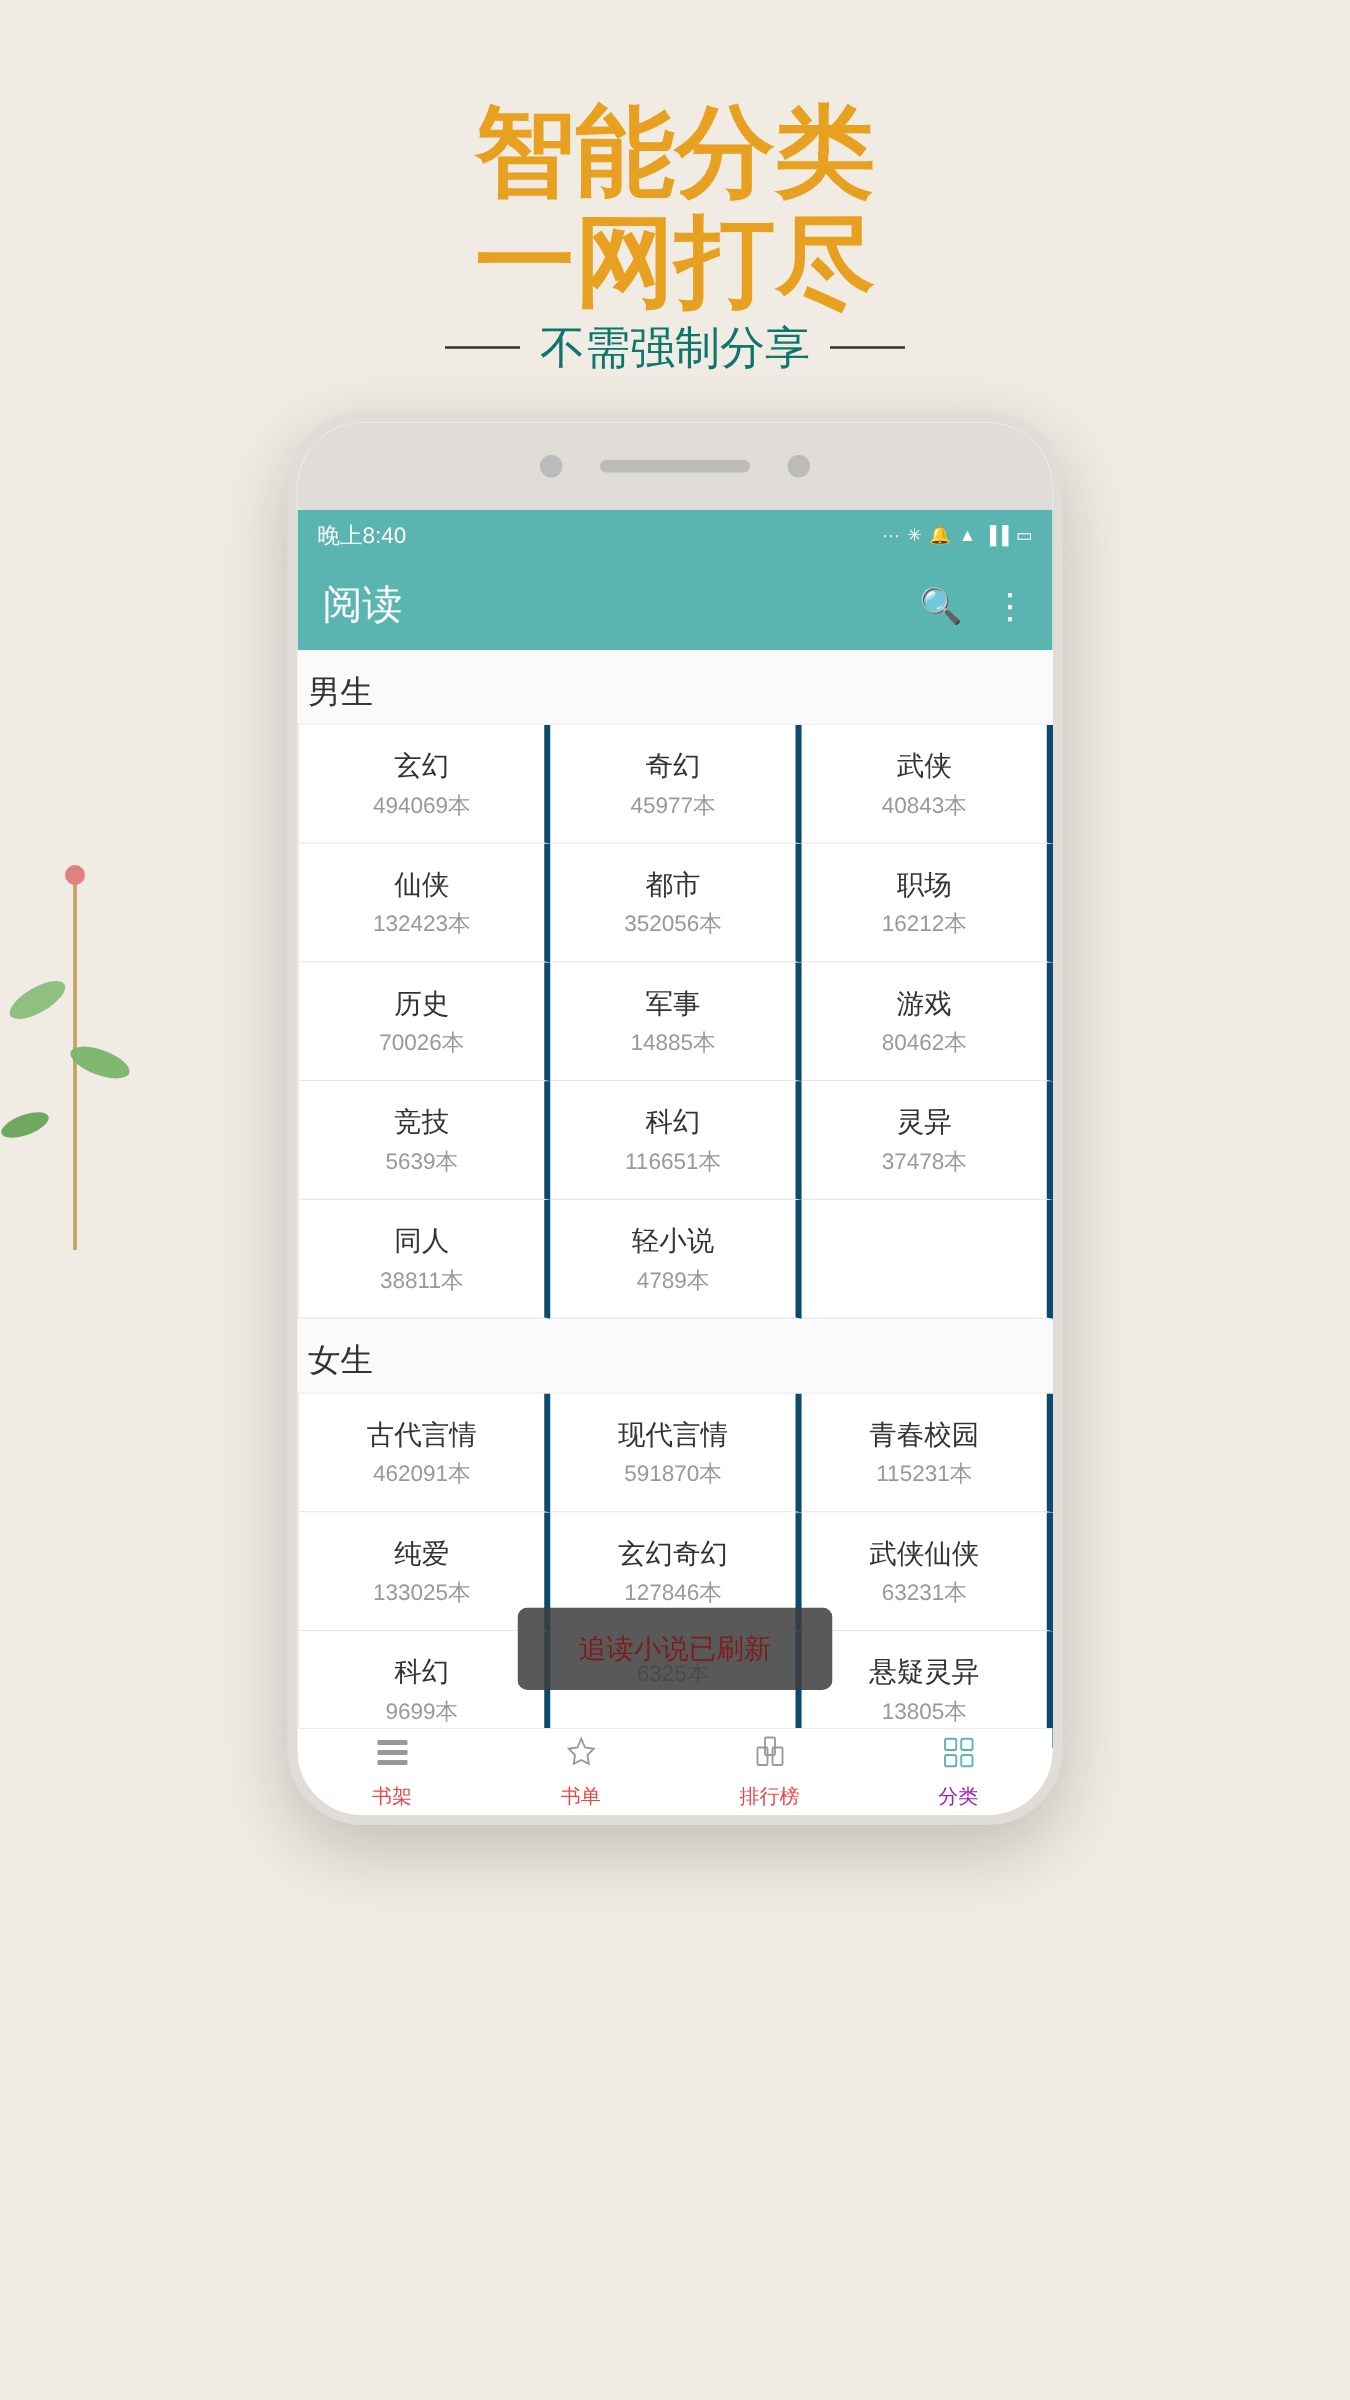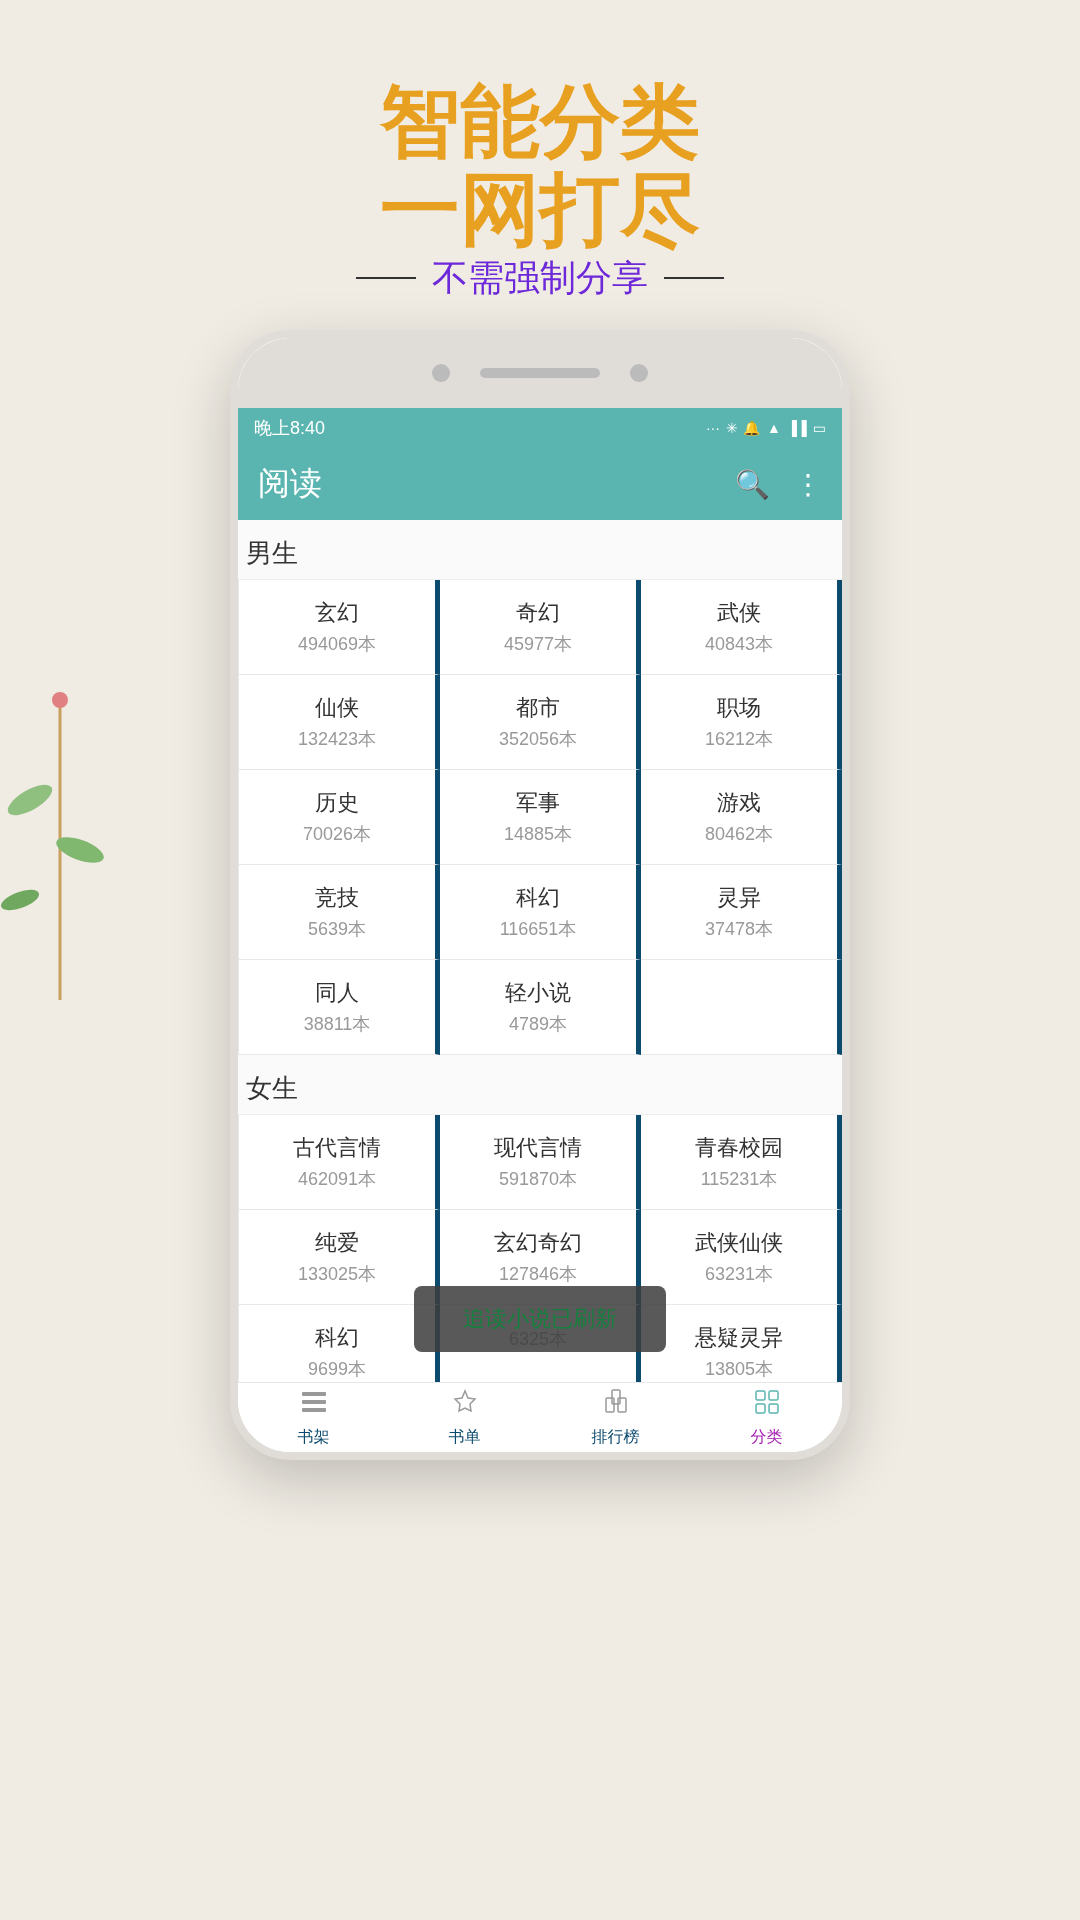--- a/index.html
+++ b/index.html
@@ -27,21 +27,21 @@
     .headline {
       font-size: 80px;
       font-weight: bold;
       color: #e8a020;
       line-height: 1.1;
       text-align: center;
     }
 
     .subheadline {
       font-size: 36px;
-      color: #6d28d9;
+      color: #0f766e;
       display: flex;
       align-items: center;
       gap: 16px;
       font-family: Liberation Serif, serif;
     }
 
     .subheadline::before, .subheadline::after {
       content: '';
       display: inline-block;
       width: 60px;
@@ -186,21 +186,21 @@
       margin-top: 4px;
     }
 
     
     .toast {
       position: absolute;
       bottom: 100px;
       left: 50%;
       transform: translateX(-50%);
       background: rgba(60, 60, 60, 0.85);
-      color: #15803d;
+      color: #7f1d1d;
       padding: 18px 49px;
       border-radius: 8px;
       font-size: 22px;
       white-space: nowrap;
       z-index: 100;
     }
 
     
     .bottom-nav {
       position: absolute;
@@ -228,21 +228,21 @@
       font-size: 28px;
       color: #999;
     }
 
     .nav-icon.active {
       color: #5ab5b0;
     }
 
     .nav-label {
       font-size: 16px;
-      color: #0c4a6e;
+      color: #ef4444;
     }
 
     .nav-label.active {
       color: #a21caf;
     }
 
     
     .plant-left {
       position: absolute;
       left: 0;

